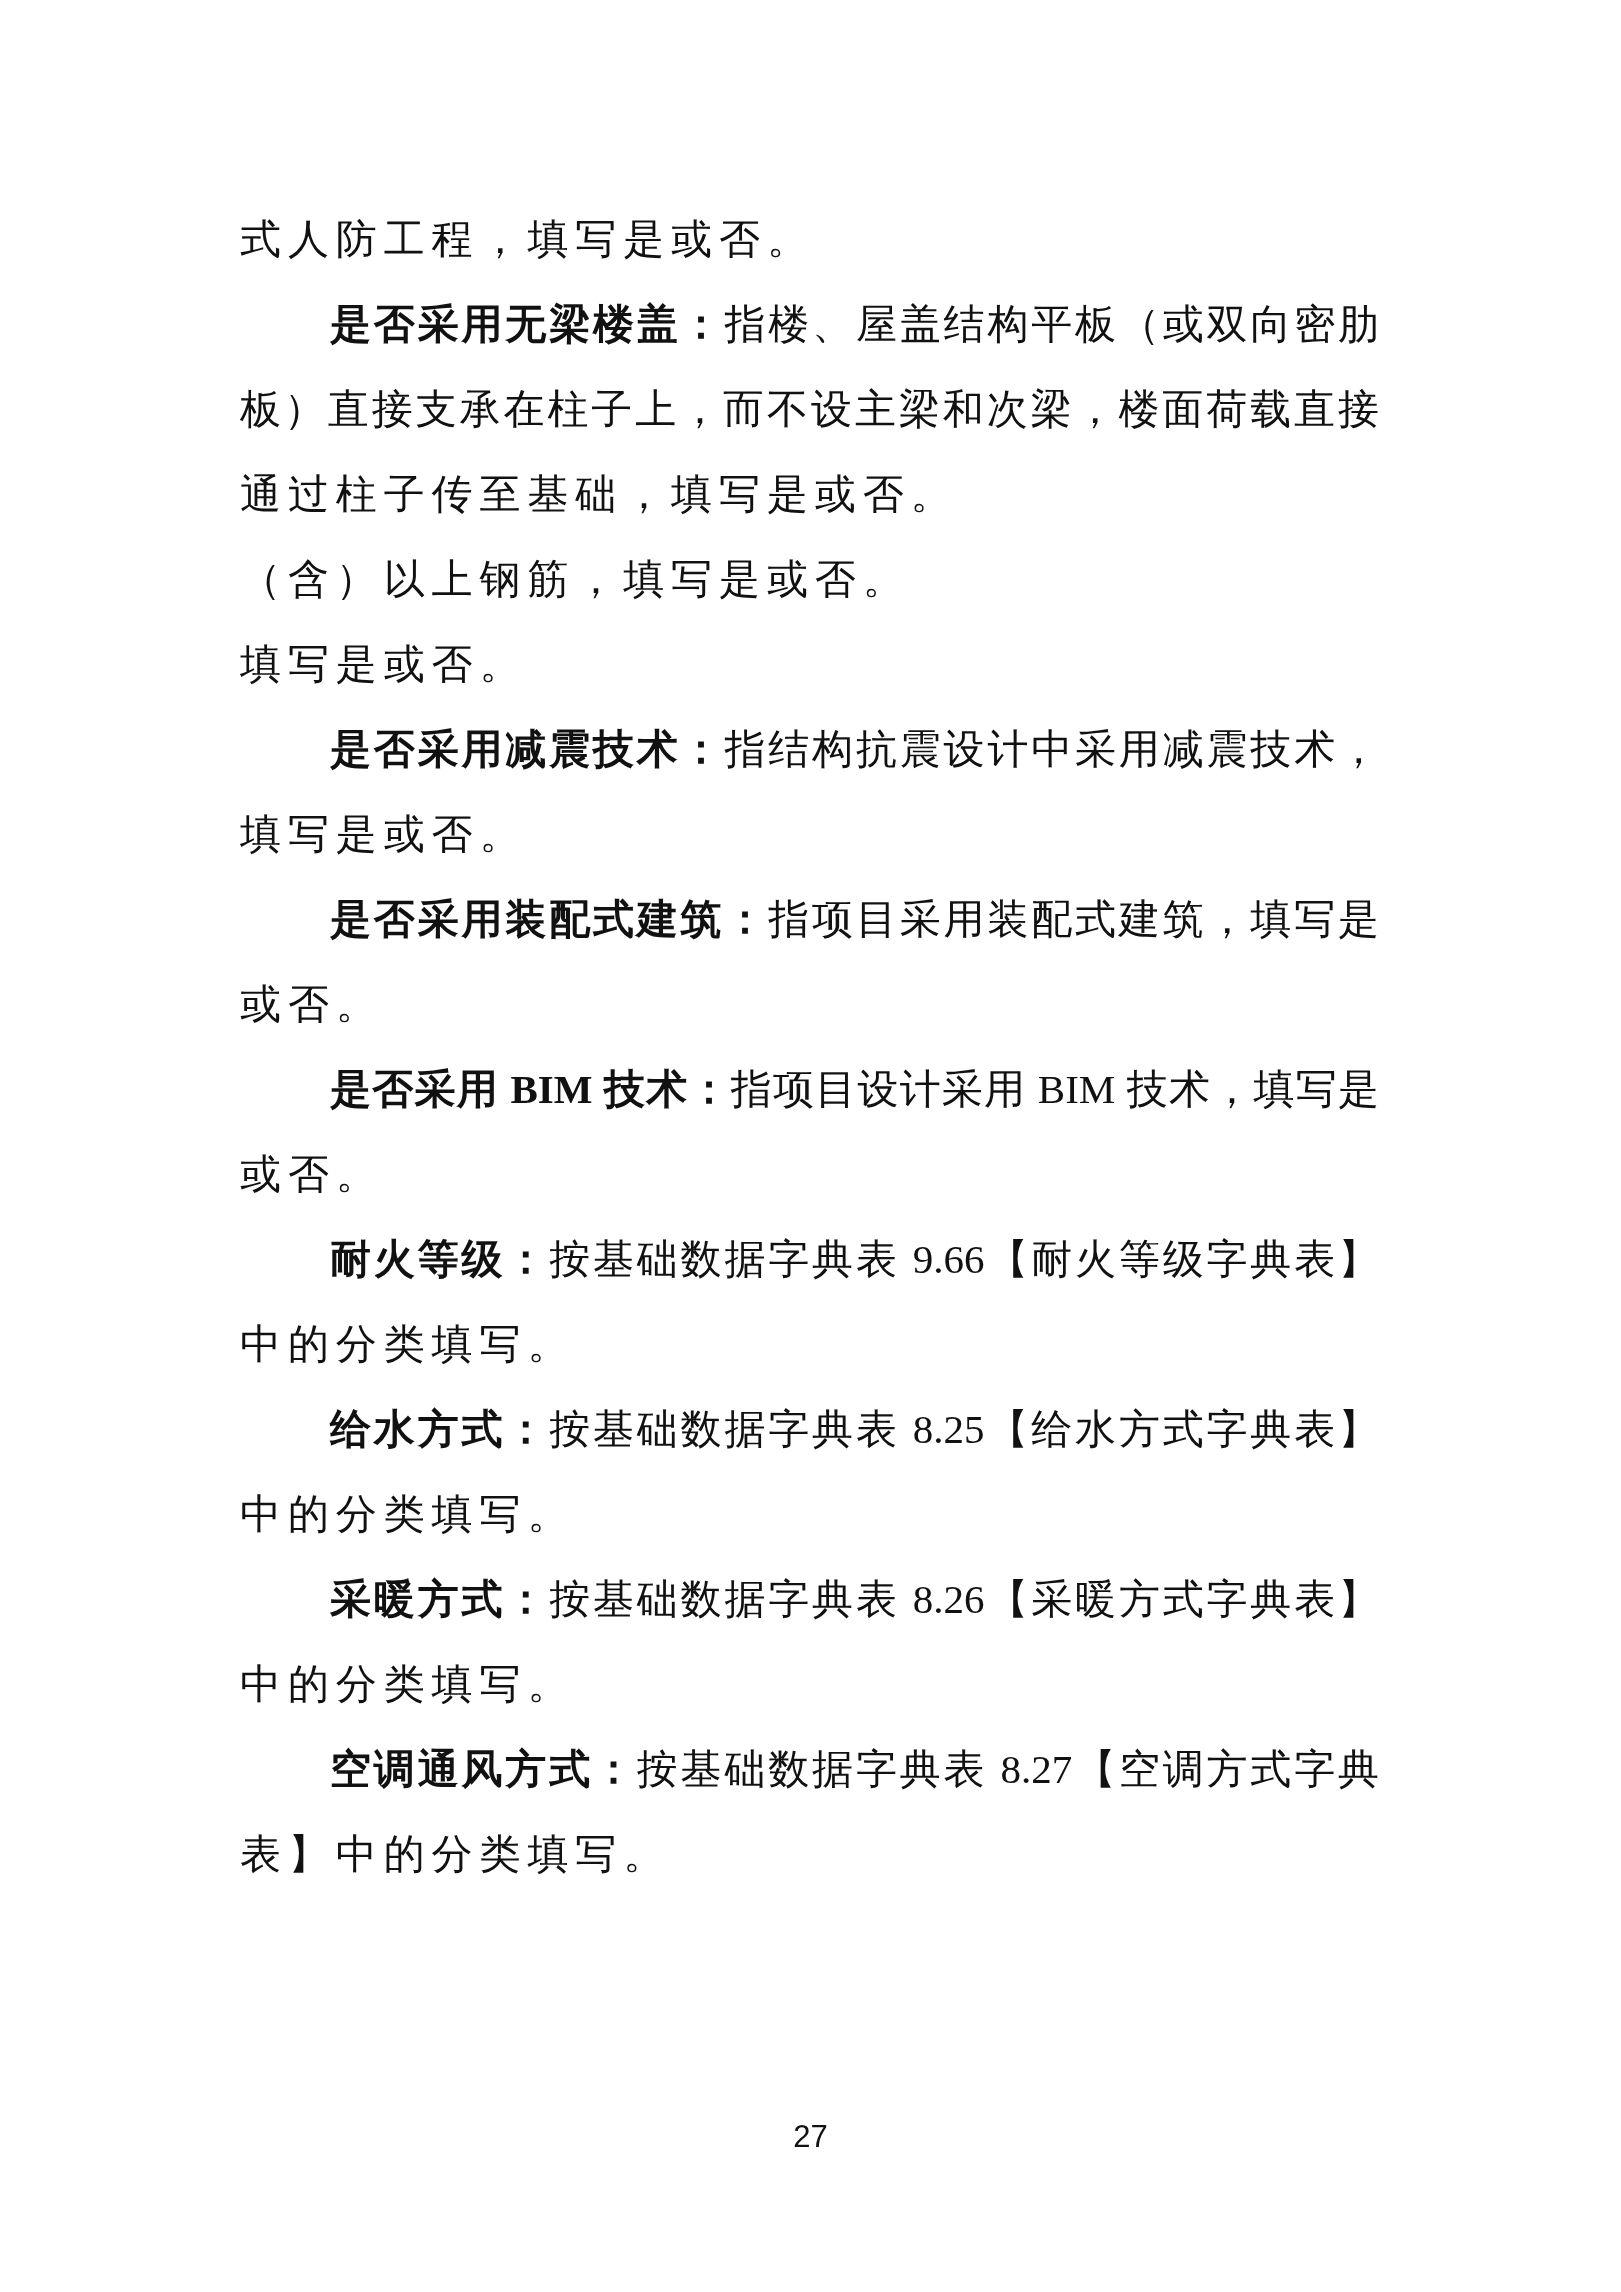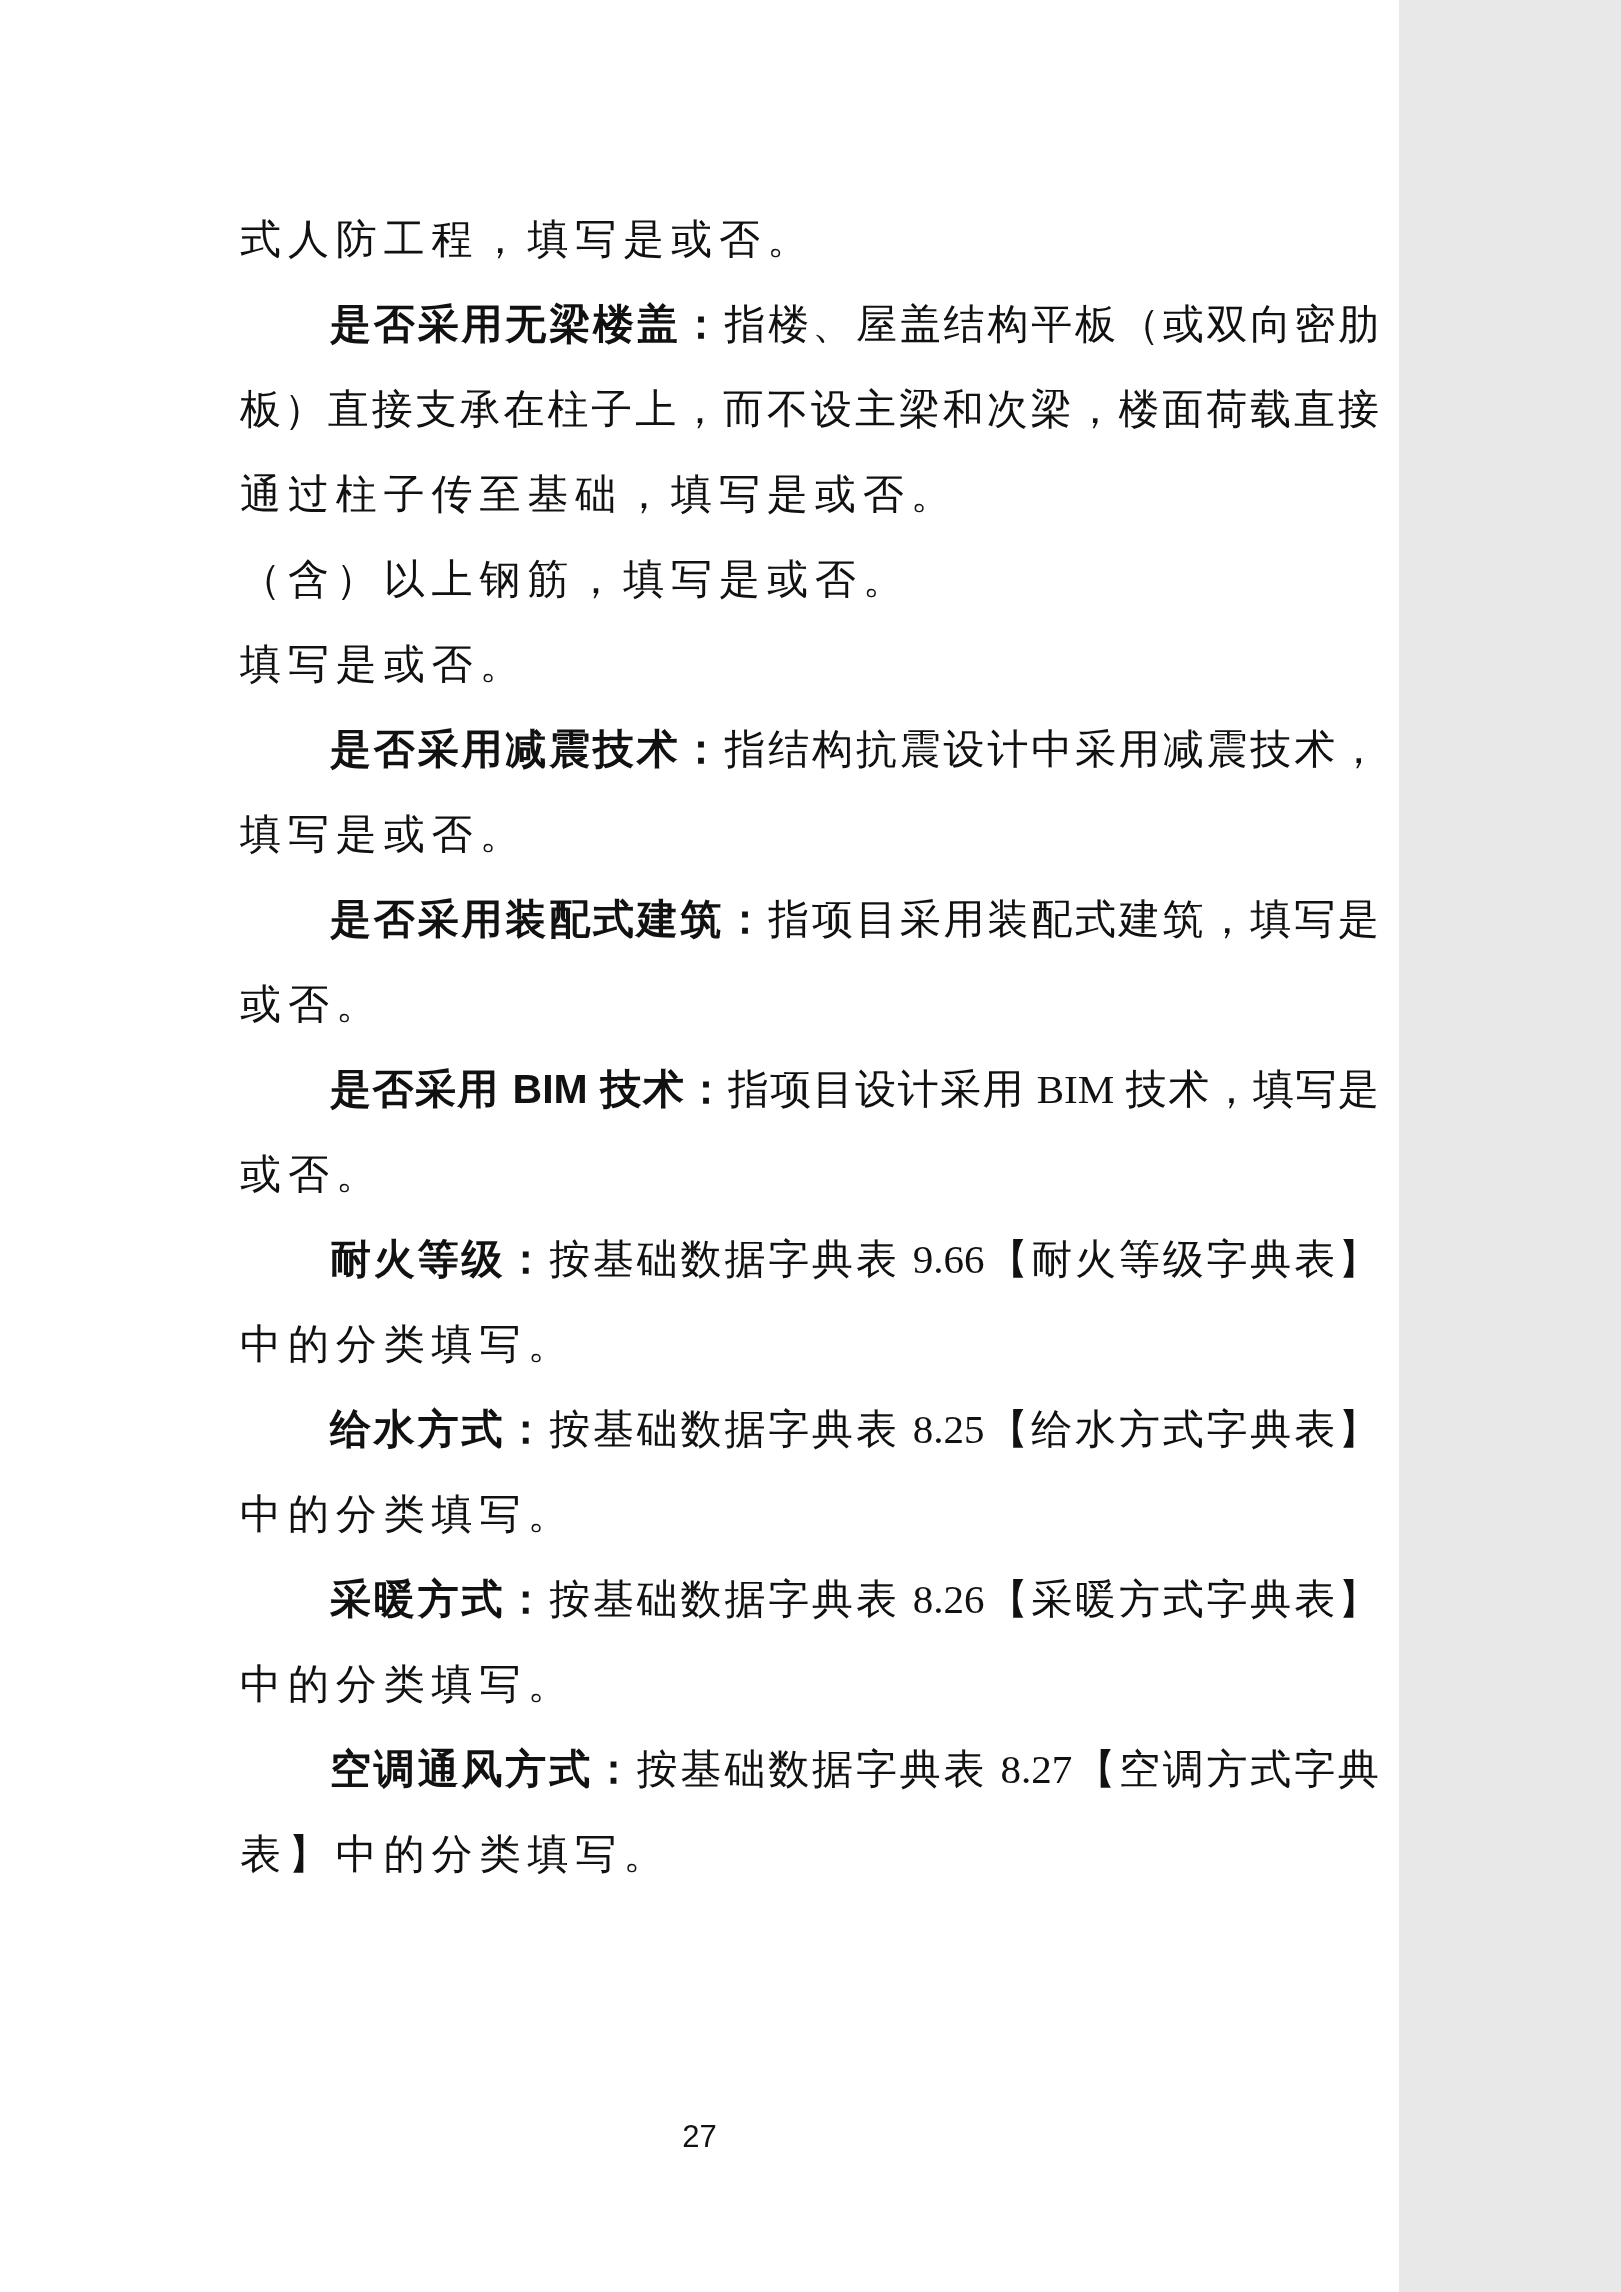--- a/index.html
+++ b/index.html
@@ -2,21 +2,21 @@
 <html lang="zh"><head>
 <meta charset="utf-8">
 <style>
   html, body {
     margin: 0;
     padding: 0;
     background: #e8e8e8;
   }
   .page {
     position: relative;
-    width: 1399px;
+    width: 1621px;
     height: 2293px;
     background: #ffffff;
     overflow: hidden;
     font-family: "Liberation Serif", serif;
     color: #111111;
   }
   .textblock {
     position: absolute;
     left: 240px;
     top: 197px;
@@ -37,21 +37,21 @@
   }
   .line.short {
     text-align: left;
     letter-spacing: 6.9px;
   }
   .line.indent {
     text-indent: 90px;
   }
   .lead {
     font-weight: 700;
-    font-family: Liberation Sans, sans-serif;
+    font-family: Liberation Serif, serif;
   }
   .pagenum {
     position: absolute;
     left: 0;
     top: 2115px;
     width: 100%;
     text-align: center;
     font-size: 31px;
     line-height: 43px;
     font-family: Liberation Sans, sans-serif;

